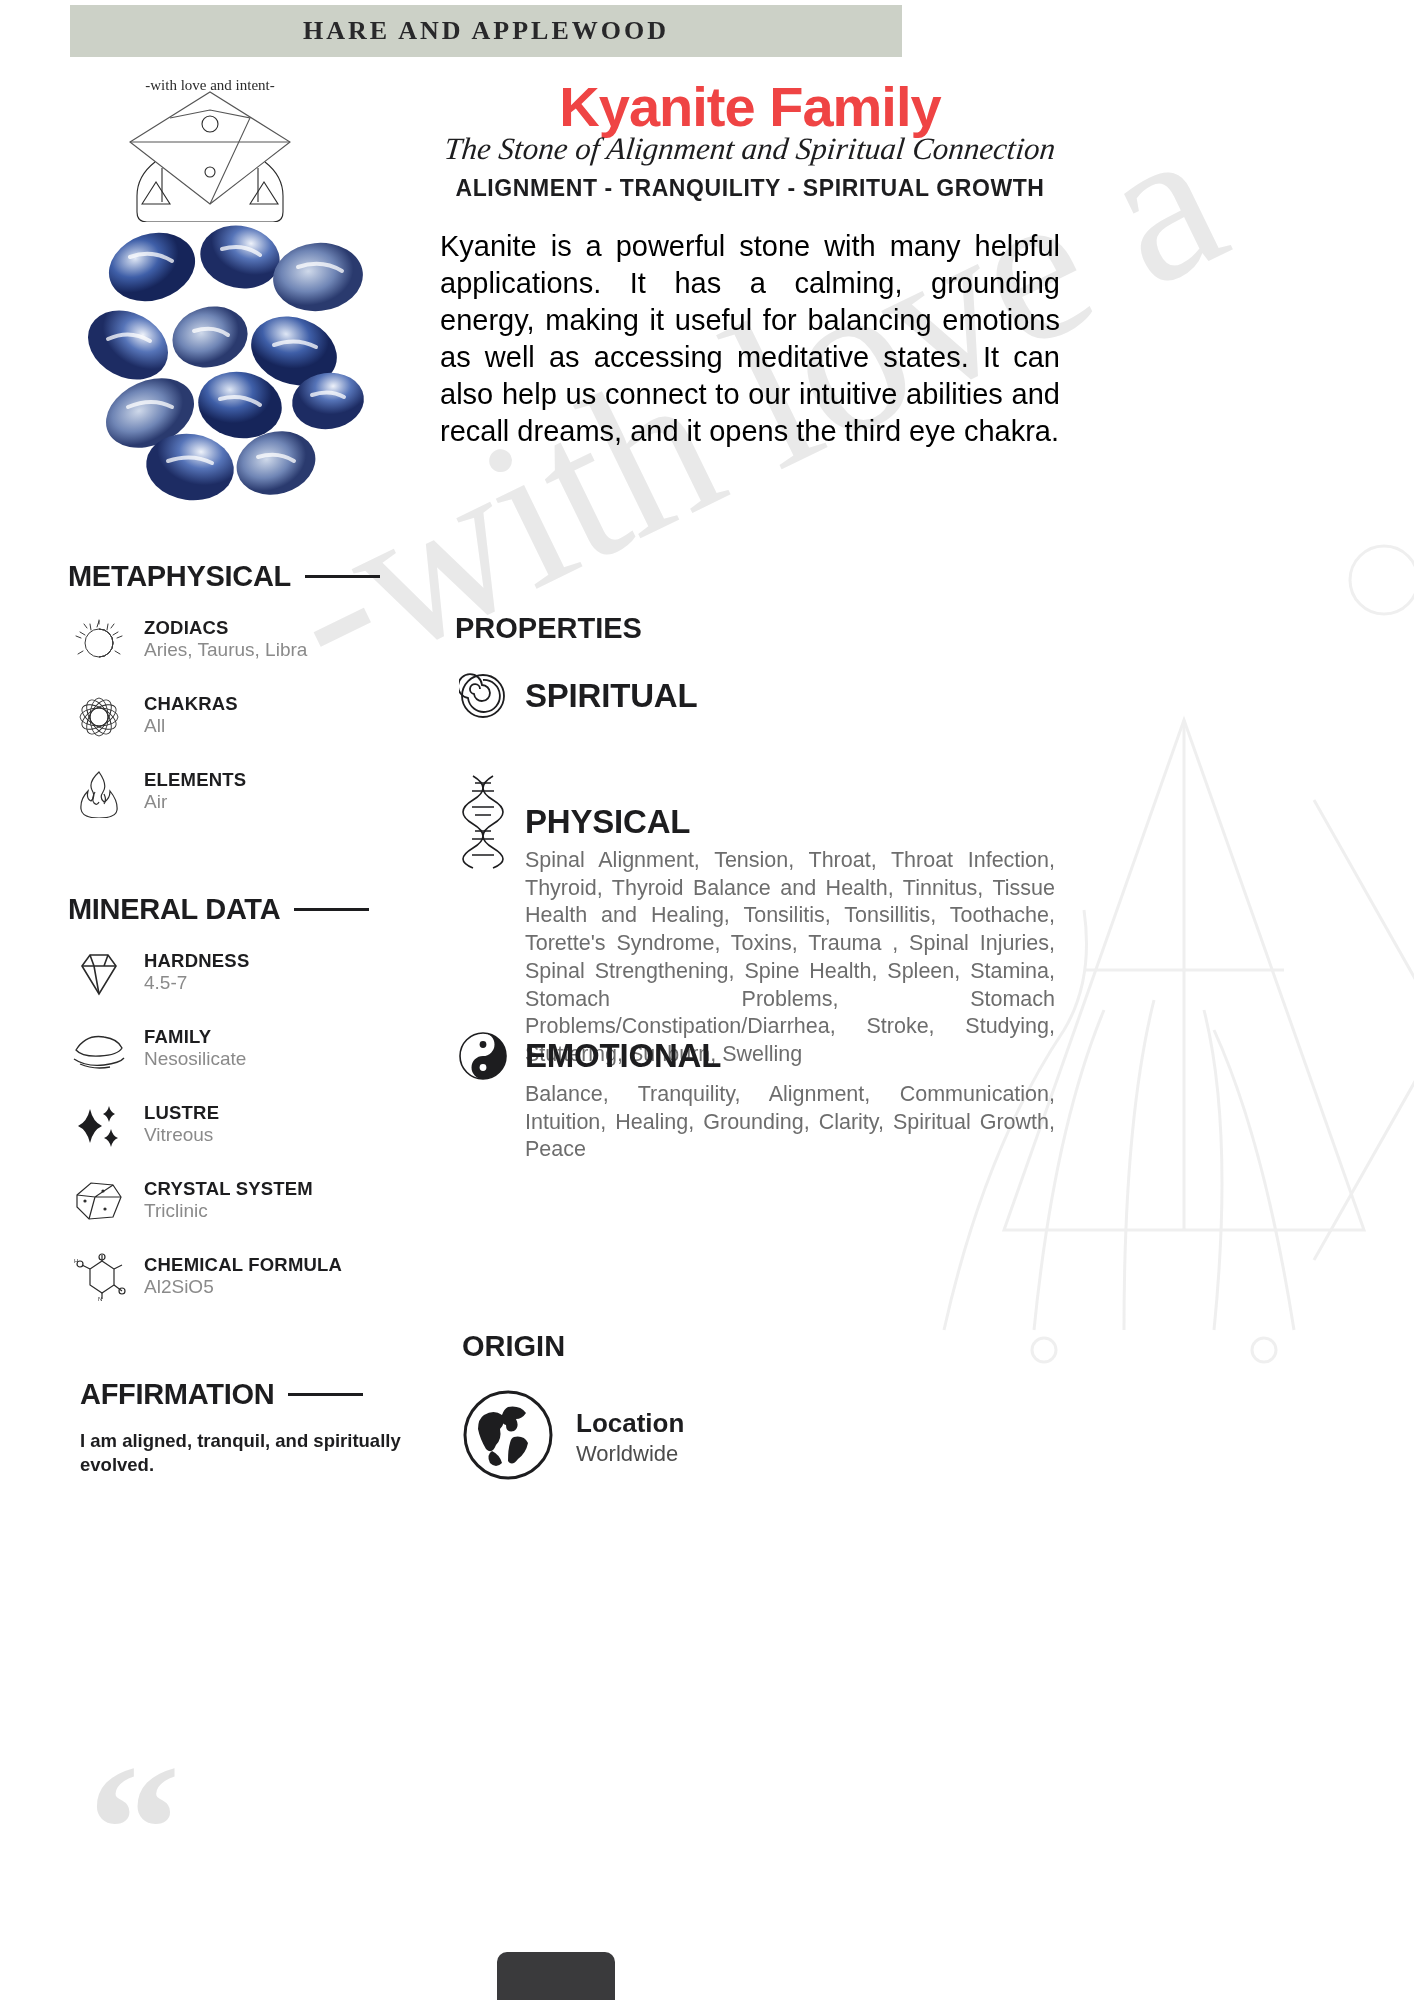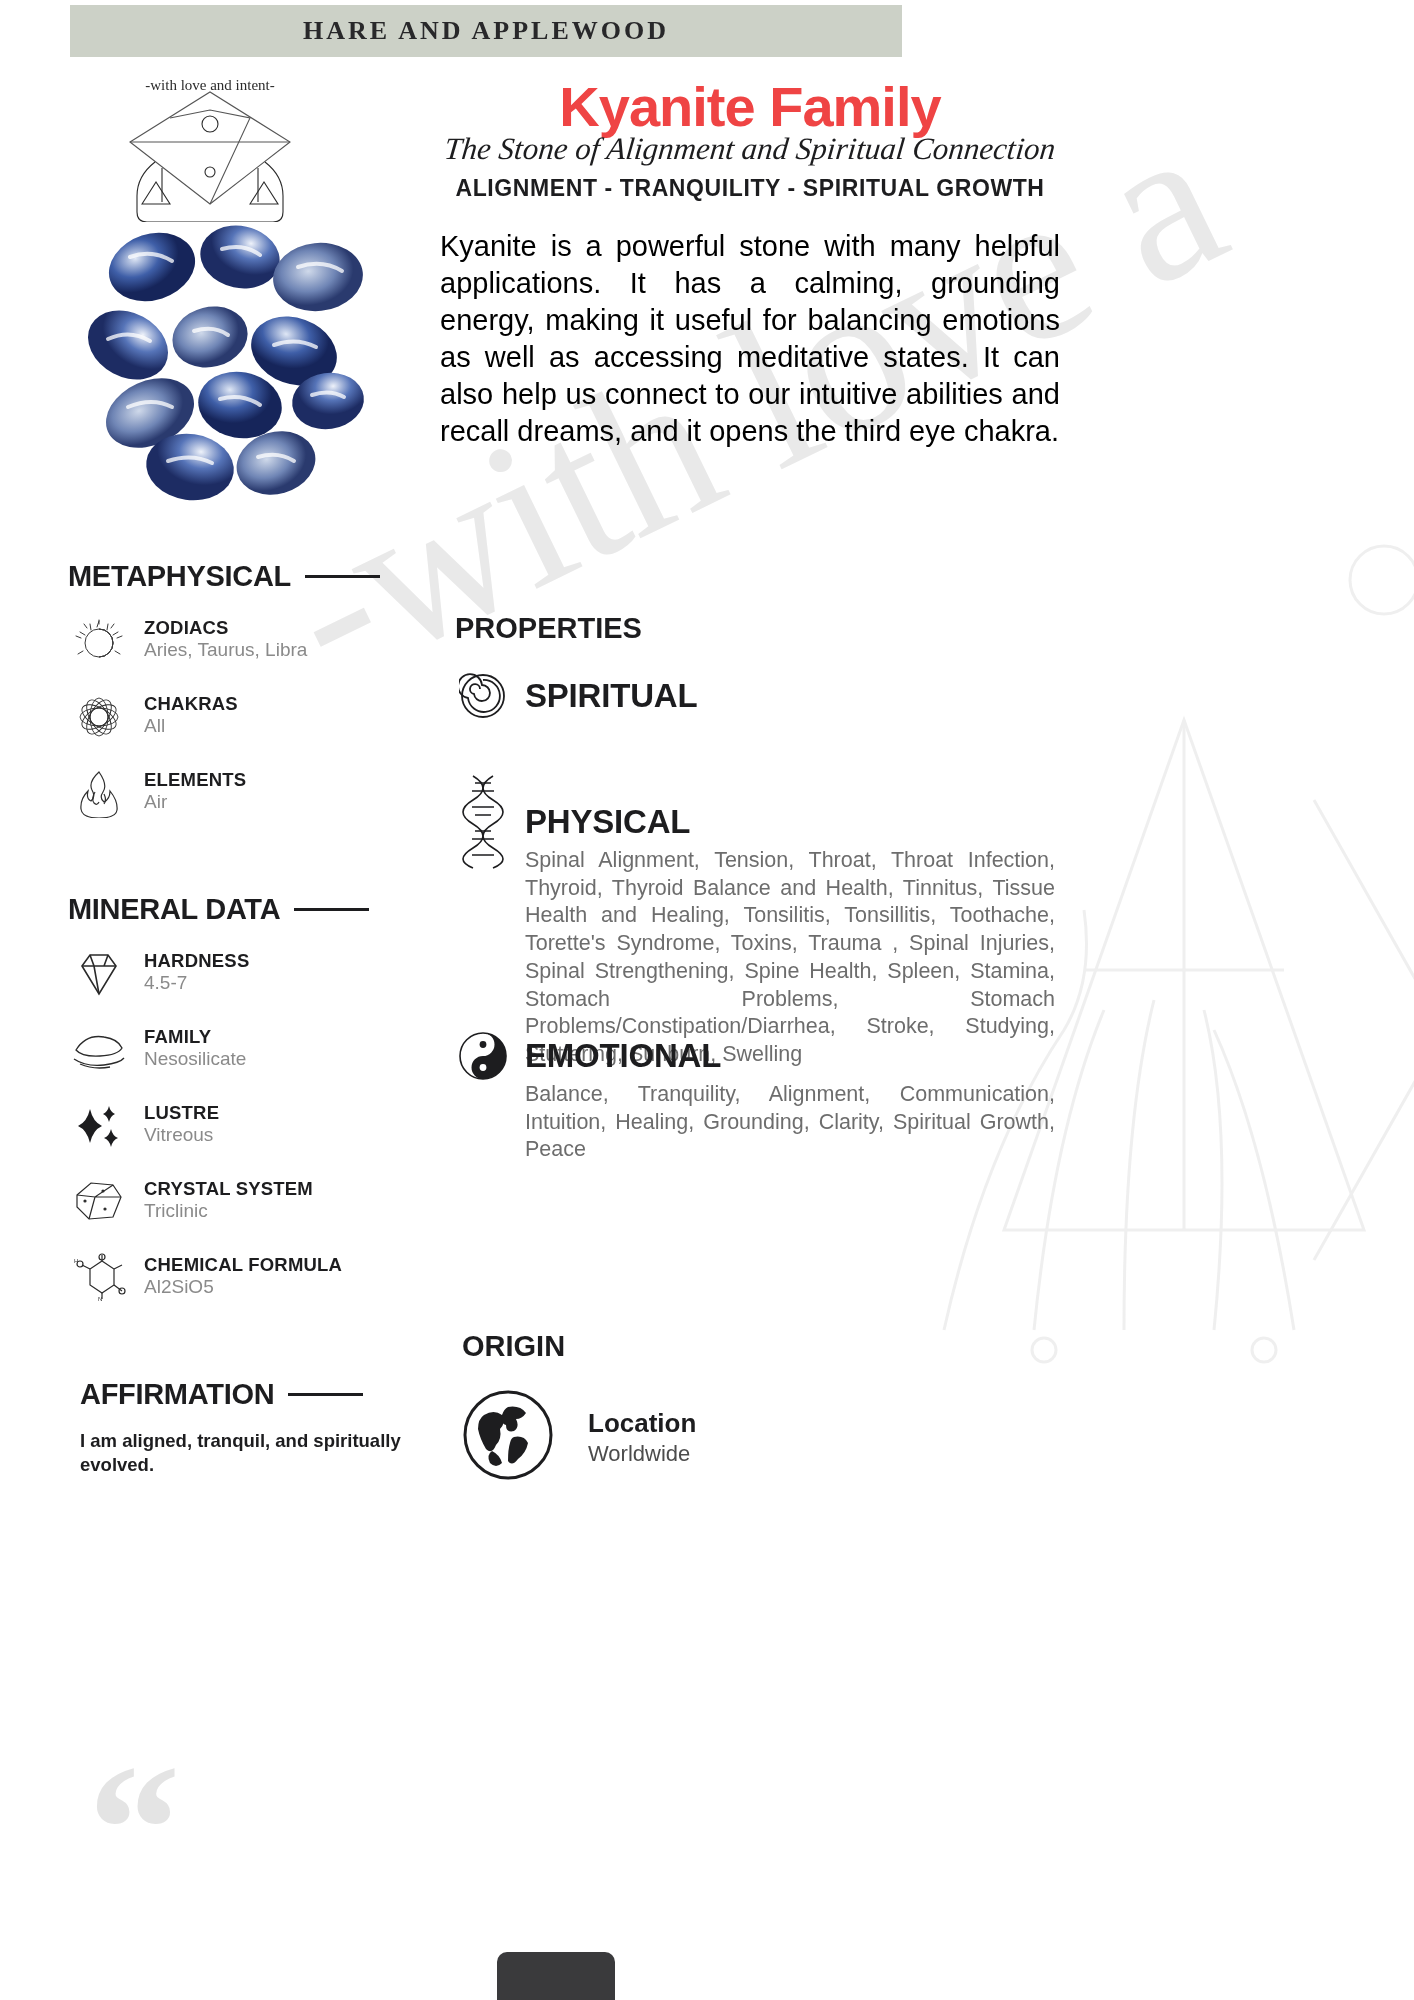--- a/index.html
+++ b/index.html
@@ -100,21 +100,21 @@
   #prop-emotional .prop-head { margin-left: 0; }
 
   
   .aff-text {
     position: relative; z-index: 2; margin-top: 18px;
     font-size: 18.5px; font-weight: 700; color: #1d1d1f; line-height: 1.3; width: 350px;
   }
 
   
   .origin-title { font-size: 29px; font-weight: 700; color: #1d1d1f; }
-  .origin-row { display: flex; align-items: center; gap: 34px; margin-top: 26px; }
+  .origin-row { display: flex; align-items: center; gap: 22px; margin-top: 26px; }
   .origin-lbl { font-size: 26px; font-weight: 800; color: #1d1d1f; }
   .origin-val { font-size: 22px; color: #4c4c4c; margin-top: 2px; }
 
   
   .notch {
     position: absolute; left: 497px; bottom: 0; width: 118px; height: 48px;
     background: #3a3a3c; border-radius: 10px 10px 0 0; z-index: 4;
   }
 </style>
 </head>

